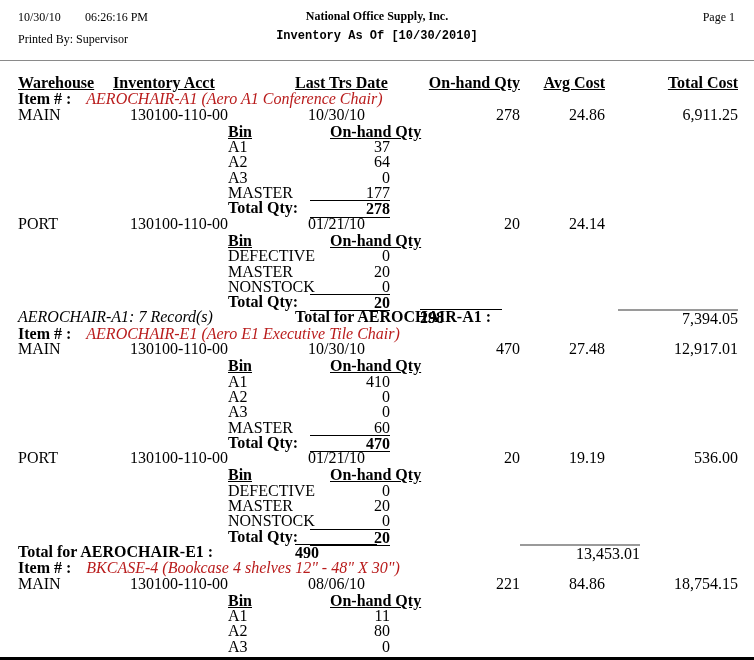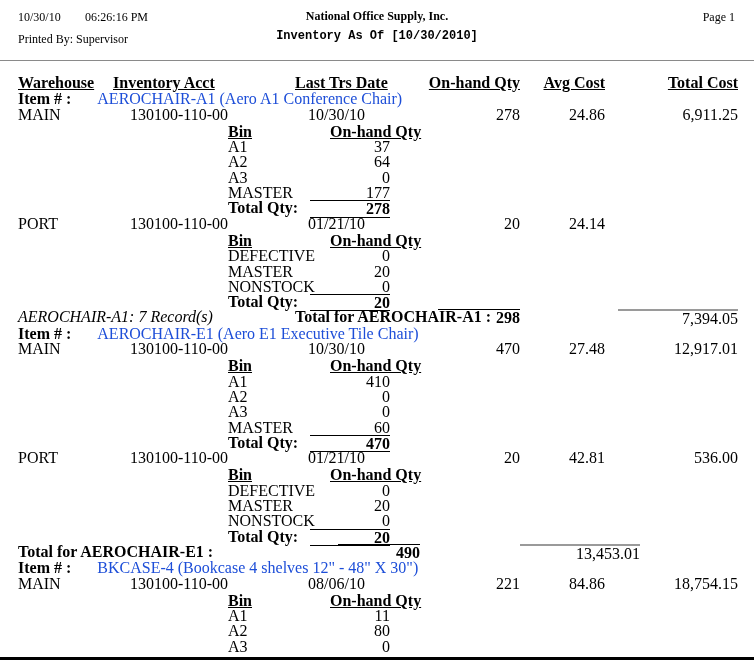--- a/index.html
+++ b/index.html
@@ -21,34 +21,34 @@
   .content { padding:14px 16px 0 18px; }
   .r { height:15.3px; line-height:15.3px; font-size:16px; white-space:nowrap; }
   .mrow { display:grid; grid-template-columns:95px 182px 125px 100px 85px 133px; }
   .mrow .num { text-align:right; }
   .colhdr span { font-weight:bold; text-decoration:underline; }
   .acct-val { padding-left:17px; }
   .date-val { padding-left:13px; }
   
   .item-row { margin-top:1px; }
   .item-label { font-weight:bold; }
-  .item-name { margin-left:22px; color:#1d4ed8; cursor:pointer; }
+  .item-name { margin-left:11px; color:#b91c1c; cursor:pointer;font-style:italic; }
   
   .bin-block { margin-left:210px; }
   .brow { display:grid; grid-template-columns:102px 60px; }
   .brow .bq { text-align:right; }
   .bin-colhdr { margin-top:2px; }
   .bin-colhdr span { font-weight:bold; text-decoration:underline; }
   .btotal { display:grid; grid-template-columns:82px 80px; font-weight:bold; }
   .btotal .bq { text-align:right; border-top:1px solid #000; border-bottom:1px solid #000; }
   
   .sumrow { display:grid; grid-template-columns:277px 125px 100px 85px 133px; }
   .sum-note { font-style:italic; }
   .sum-label { font-weight:bold; overflow:visible; }
-  .sum-qty { text-align:right; font-weight:bold;text-decoration:underline; }
+  .sum-qty { font-weight:bold;text-decoration:underline; }
   .sum-qty .rule { display:inline-block; width:82px; border-top:1px solid #000; }
   .sum-cost { text-align:right; font-weight:normal; }
   .sum-cost .rule { display:inline-block; width:120px; border-top:2px solid #9a9a9a; }
 </style>
 </head>
 <body>
 
 <div class="page">
 
   <div class="hdr">
@@ -190,21 +190,21 @@
         <span>Total Qty:</span>
         <span class="bq">470</span>
       </div>
     </div>
 
     <div class="r mrow">
       <span>PORT</span>
       <span class="acct-val">130100-110-00</span>
       <span class="date-val">01/21/10</span>
       <span class="num">20</span>
-      <span class="num">42.81</span>
+      <span class="num">19.19</span>
       <span class="num">536.00</span>
     </div>
 
     <div class="bin-block">
       <div class="r brow bin-colhdr">
         <span>Bin</span>
         <span class="bq">On-hand Qty</span>
       </div>
       <div class="r brow">
         <span>DEFECTIVE</span>

